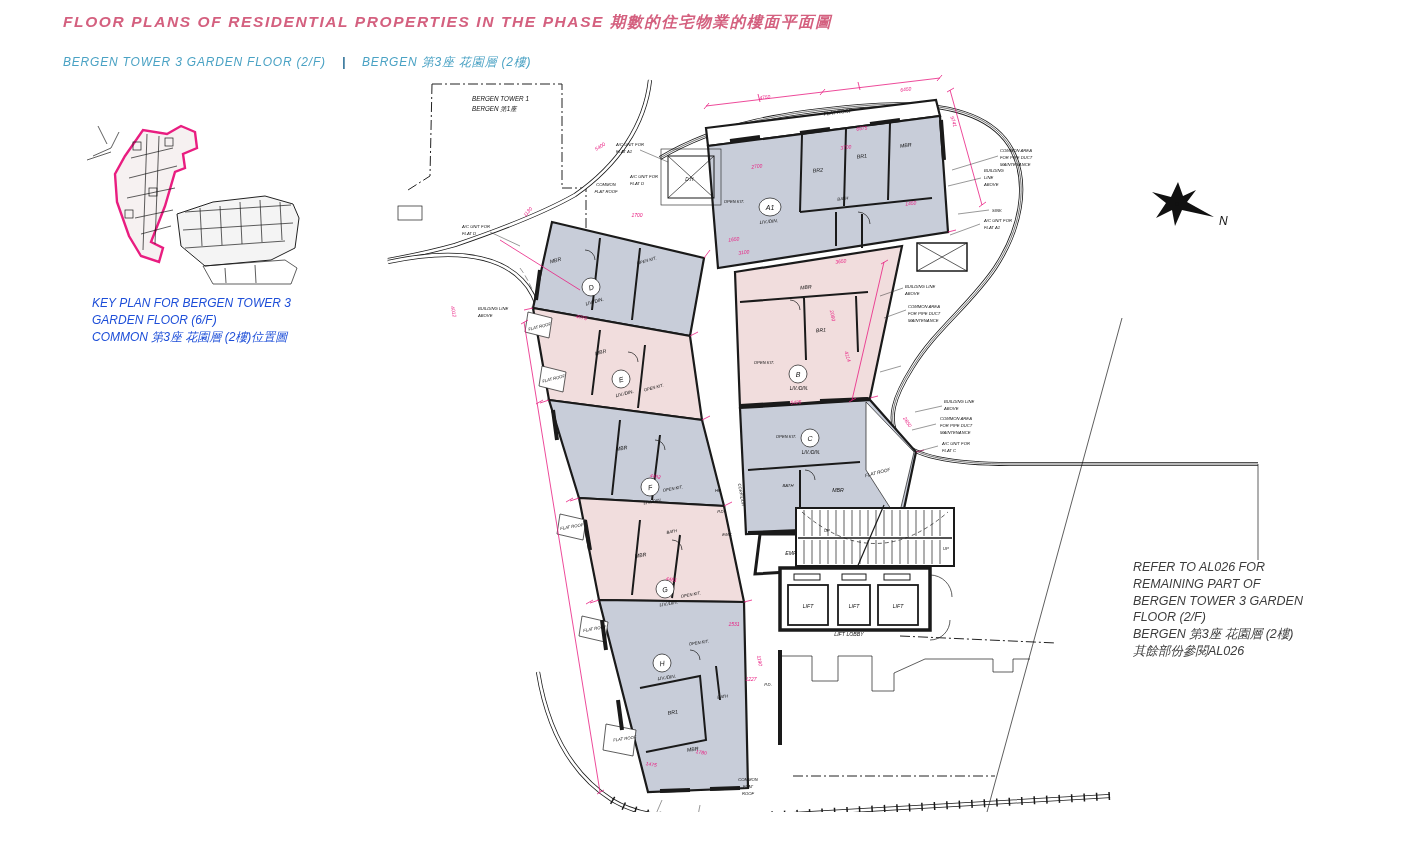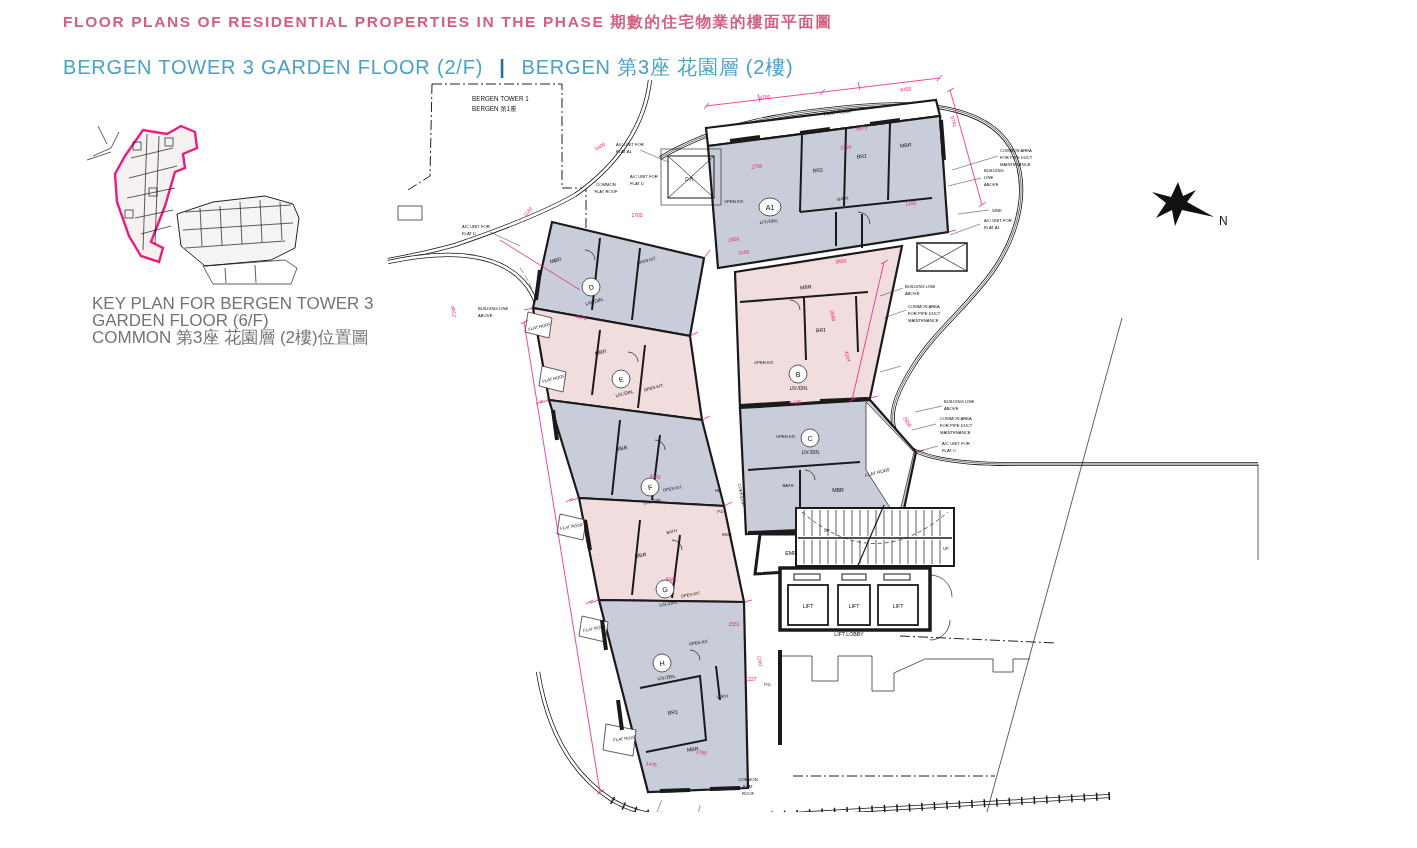--- a/index.html
+++ b/index.html
@@ -1,23 +1,23 @@
 <!DOCTYPE html>
 <html><head>
 <meta charset="utf-8">
 <style>
   html,body{margin:0;padding:0;background:#fff;}
   .page{position:relative;width:1417px;height:812px;background:#ffffff;overflow:hidden;
-        font-family:"Liberation Sans",sans-serif;}
+        font-family:"Liberation Sans",sans-serif;font-style:italic;}
   .title{position:absolute;left:63px;top:12px;font-size:15.5px;font-weight:bold;
          letter-spacing:1.6px;color:#d4607f;white-space:nowrap;}
-  .subtitle{position:absolute;left:63px;top:54px;font-size:20px;letter-spacing:0.8px;
+  .subtitle{position:absolute;left:63px;top:54px;font-size:12px;letter-spacing:0.8px;
             color:#4aa2c4;white-space:nowrap;}
   .subtitle .div{color:#2a6f96;margin:0 16px;font-weight:bold;}
-  .keyplan-caption{position:absolute;left:92px;top:295px;font-size:17px;line-height:17px;color:#737373;}
+  .keyplan-caption{position:absolute;left:92px;top:295px;font-size:12px;line-height:17px;color:#1d4ed8;}
   .refer-note{position:absolute;left:1133px;top:559px;font-size:12.5px;line-height:16.8px;color:#3c3c3c;}
   svg{position:absolute;}
   svg text{font-family:"Liberation Sans",sans-serif;fill:#111;}
   .s4{font-size:4.2px}.s45{font-size:4.7px}.s5{font-size:5.2px}.s6{font-size:6.3px}
   .s7{font-size:7px}.s12{font-size:12px}
   .dim{fill:#e91d80;font-size:5px}
   .mid{text-anchor:middle}
   .wall{fill:none;stroke:#1a1a1a;stroke-width:2.2}
   .thick{stroke:#1a1a1a;stroke-width:4;fill:none}
   .thin{stroke:#1a1a1a;stroke-width:0.7;fill:none}
@@ -345,14 +345,22 @@
       <text class="dim mid" x="758" y="661" transform="rotate(80 758 661)">1190</text>
     </g>
 
     <g>
       <polygon fill="#111" points="1178,182 1183,196 1196,190 1187,202 1214,217 1182,210 1175,226 1172,210 1156,218 1166,203 1152,192 1171,197"></polygon>
       <circle cx="1177" cy="204" r="2" fill="#111"></circle>
     </g>
     <text class="s12" x="1219" y="225">N</text>
   </svg>
 
+  <div class="refer-note">
+    <div>REFER TO AL026 FOR</div>
+    <div>REMAINING PART OF</div>
+    <div>BERGEN TOWER 3 GARDEN</div>
+    <div>FLOOR (2/F)</div>
+    <div>BERGEN 第3座 花園層 (2樓)</div>
+    <div>其餘部份參閱AL026</div>
+  </div>
 
 </div>
 
 </body></html>

